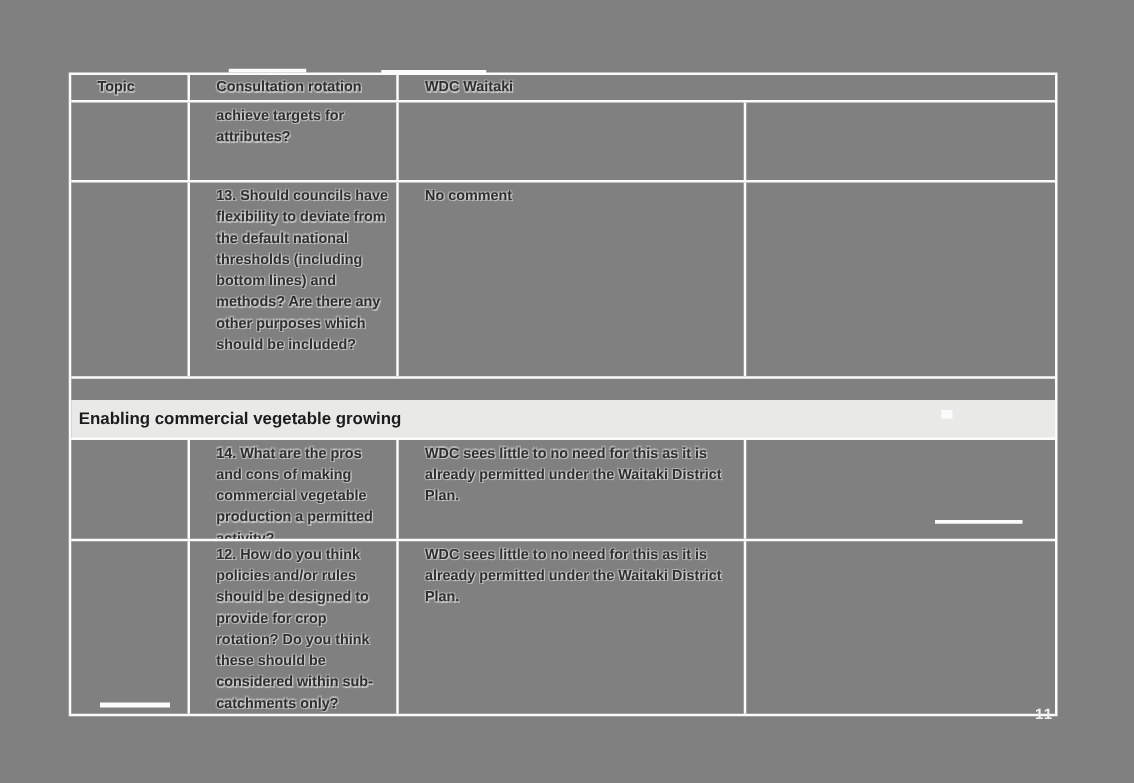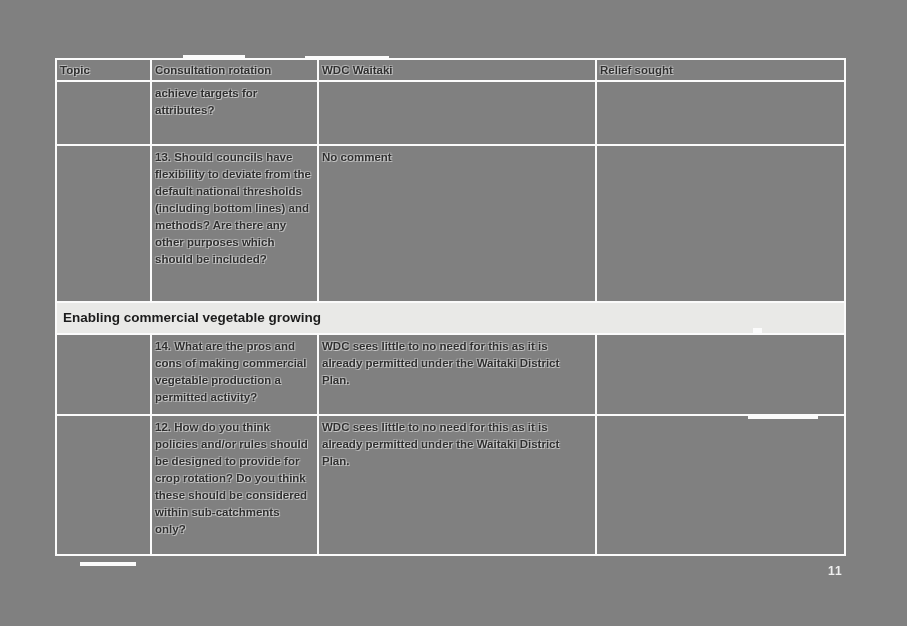--- a/index.html
+++ b/index.html
@@ -24,21 +24,21 @@
   .tr{
     display:grid;
     grid-template-columns:95px 167px 278px 1fr;
     border-bottom:2px solid var(--border-col);
     box-sizing:border-box;
   }
   .tr:last-child{border-bottom:none;}
   .td{
     border-right:2px solid var(--border-col);
     box-sizing:border-box;
-    padding:3px 6px 3px 3px;
+    padding:3px 6px 3px 21px;
     font-size:11.5px;
     line-height:17px;
     font-weight:600;
     color:var(--text-col);
     
     text-shadow:1px 1px 0 rgba(255,255,255,.45),
                -1px -1px 0 rgba(255,255,255,.30),
                 1px -1px 0 rgba(255,255,255,.25),
                -1px 1px 0 rgba(255,255,255,.25);
     overflow:hidden;
@@ -48,20 +48,21 @@
   .tr.head .td{
     font-weight:bold;font-size:11.5px;line-height:15px;
   }
   .tr.r-cont{height:64px;}
   .tr.r-q13{height:157px;}
   .tr.section-row{height:32px;display:block;background:var(--section-bg);}
   .section-cell{
     padding:6px 6px 4px 6px;
     font-size:13.5px;font-weight:bold;color:var(--section-text);
     line-height:17px;
+    margin-top:17px;
   }
   .tr.r-q14{height:81px;}
   .tr.r-q15{height:138px;}
   .page-number{
     position:absolute;left:828px;top:564px;
     font-size:12px;font-weight:600;color:var(--pagenum-col);
     letter-spacing:1px;
   }
   
   .artifact{position:absolute;background:var(--border-col);}
@@ -73,21 +74,20 @@
 </style>
 </head>
 <body>
 
 <div class="doc-table">
 
   <div class="tr head">
     <div class="td">Topic</div>
     <div class="td">Consultation rotation</div>
     <div class="td">WDC Waitaki</div>
-    <div class="td">Relief sought</div>
   </div>
 
   <div class="tr r-cont">
     <div class="td"></div>
     <div class="td">achieve targets for attributes?</div>
     <div class="td"></div>
     <div class="td"></div>
   </div>
 
   <div class="tr r-q13">

